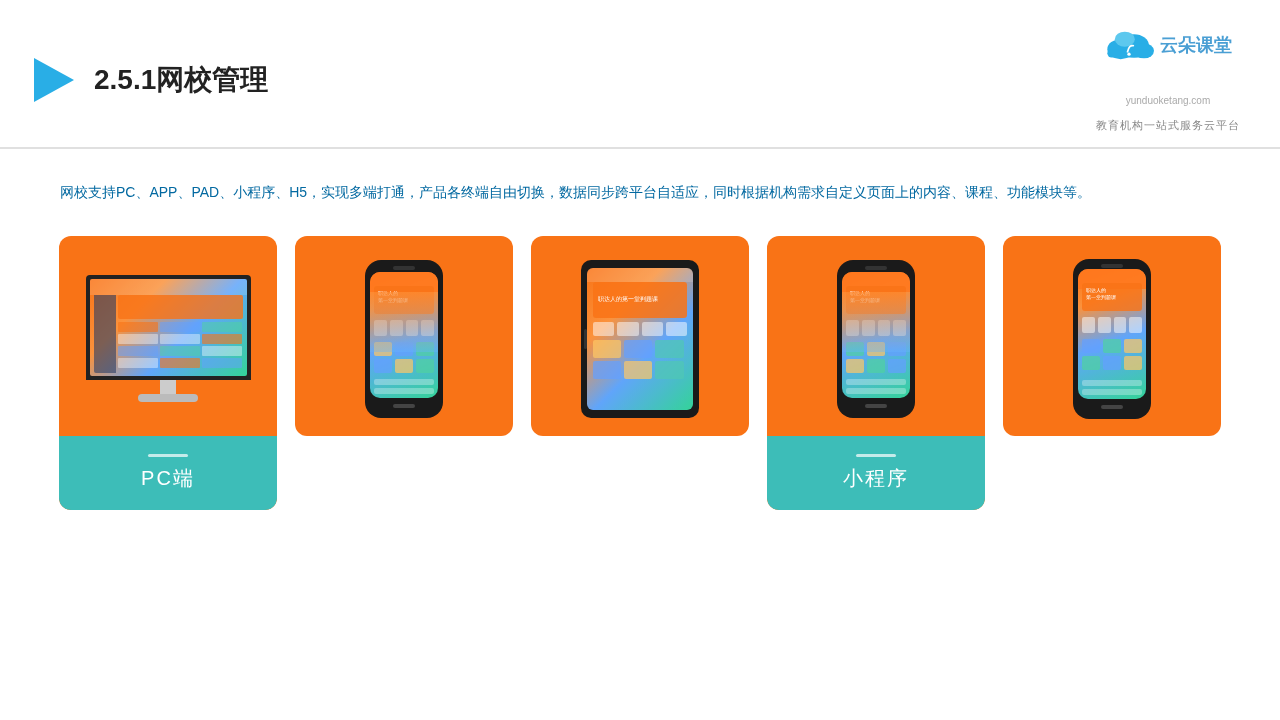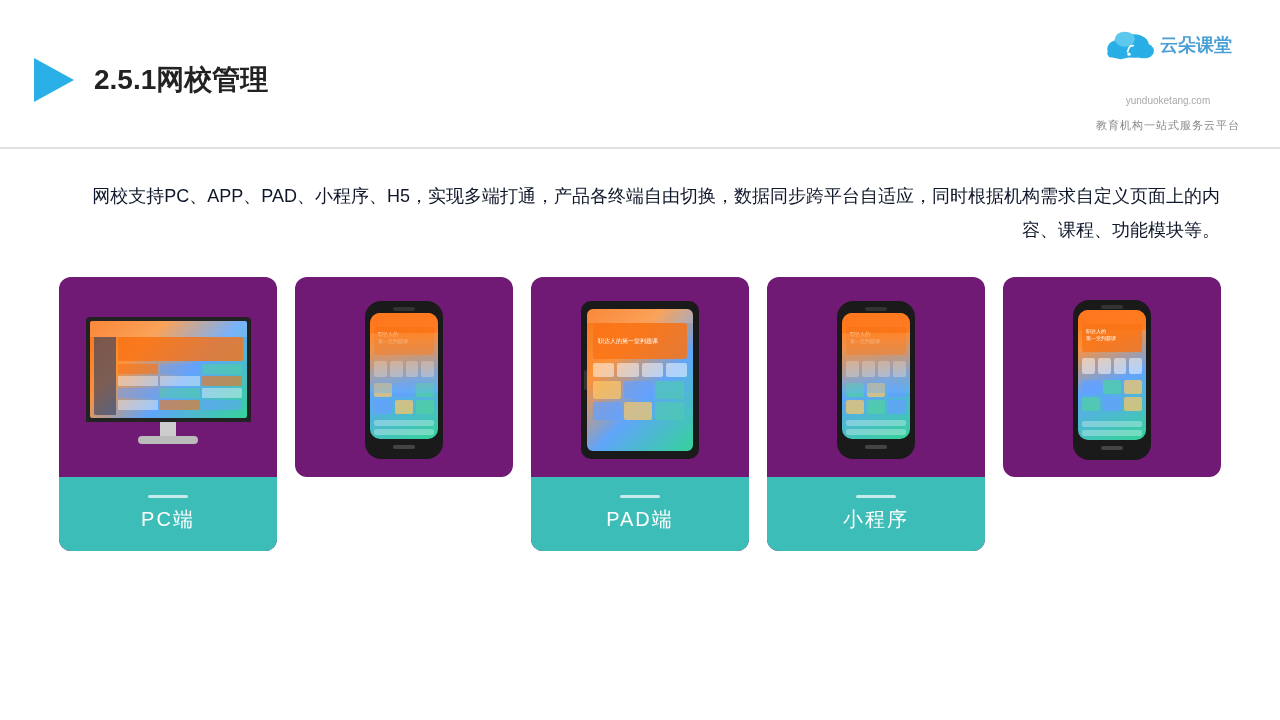--- a/index.html
+++ b/index.html
@@ -64,37 +64,36 @@
       font-size: 10px;
       color: #aaa;
       margin-top: 32px;
     }
 
     
     .content {
       padding: 30px 60px 20px 60px;
     }
     .description {
-      font-size: 18px;
-      color: #0f172a;
+      font-size: 14px;
+      color: #0369a1;
       line-height: 1.9;
       margin-bottom: 30px;
-      text-align: right;
     }
 
     
     .cards-row {
       display: flex;
       gap: 18px;
       justify-content: center;
       align-items: flex-start;
       margin-top: 10px;
     }
     .card {
-      background: #701a75;
+      background: #f97316;
       border-radius: 12px;
       width: 218px;
       display: flex;
       flex-direction: column;
       align-items: center;
       overflow: hidden;
       flex-shrink: 0;
     }
     .card-image-area {
       width: 100%;
@@ -578,24 +577,20 @@
                 <div class="t-card blue"></div>
                 <div class="t-card teal"></div>
                 <div class="t-card blue"></div>
                 <div class="t-card"></div>
                 <div class="t-card teal"></div>
               </div>
             </div>
           </div>
         </div>
       </div>
-      <div class="card-label">
-        <div class="card-label-line"></div>
-        <span>PAD端</span>
-      </div>
     </div>
 
     <div class="card">
       <div class="card-image-area">
         <div class="phone">
           <div class="phone-screen">
             <div class="screen-banner">
               <div class="screen-banner-text">职达人的<br>第一堂判题课</div>
             </div>
             <div class="screen-icons">

